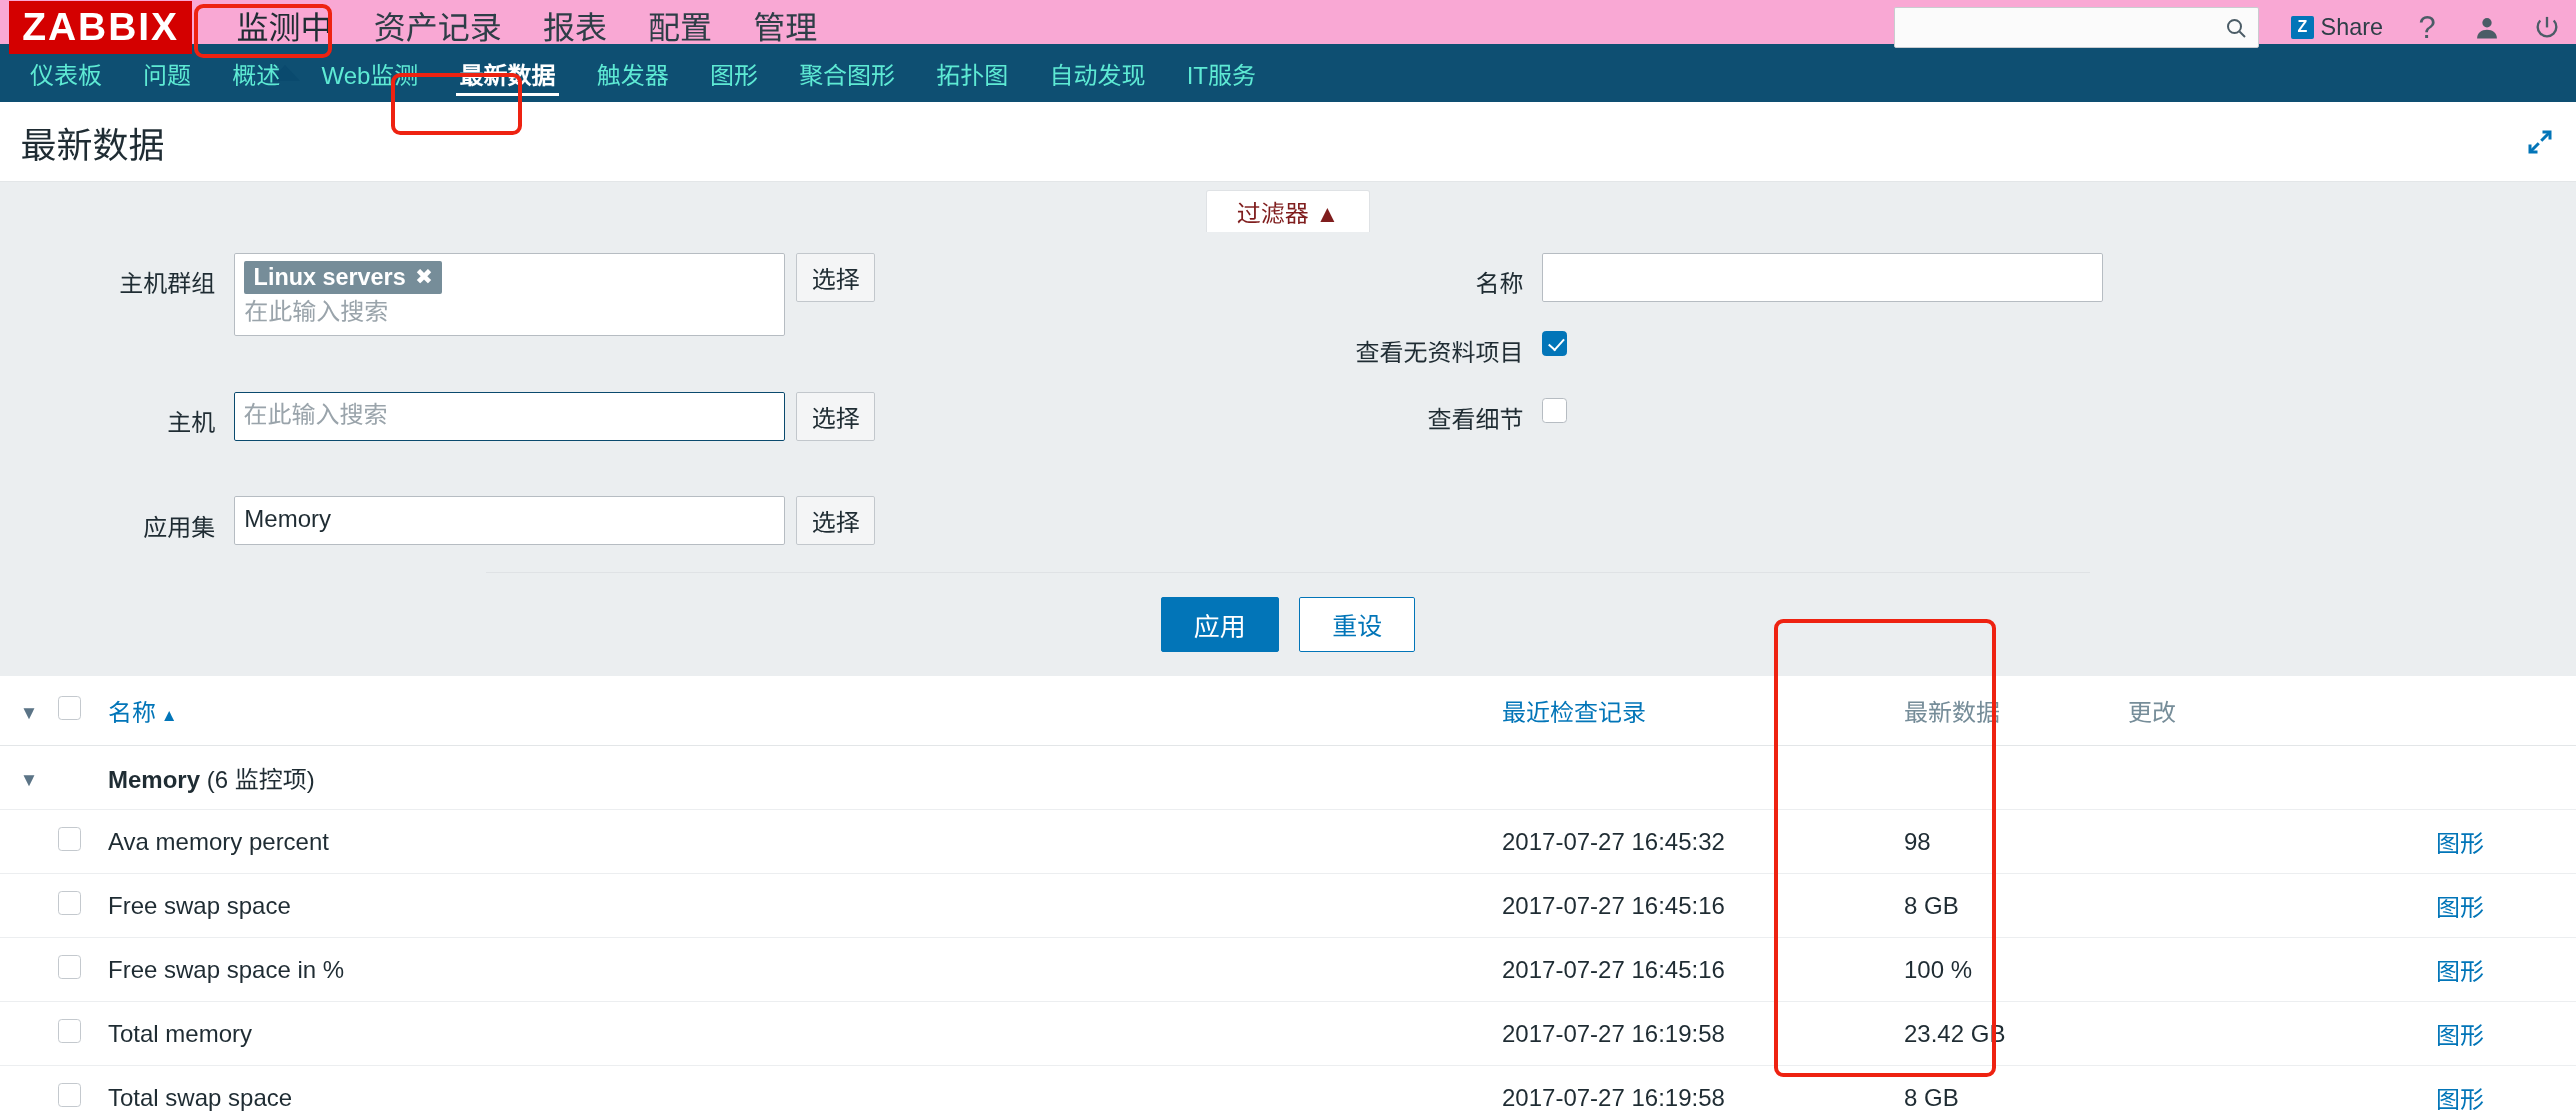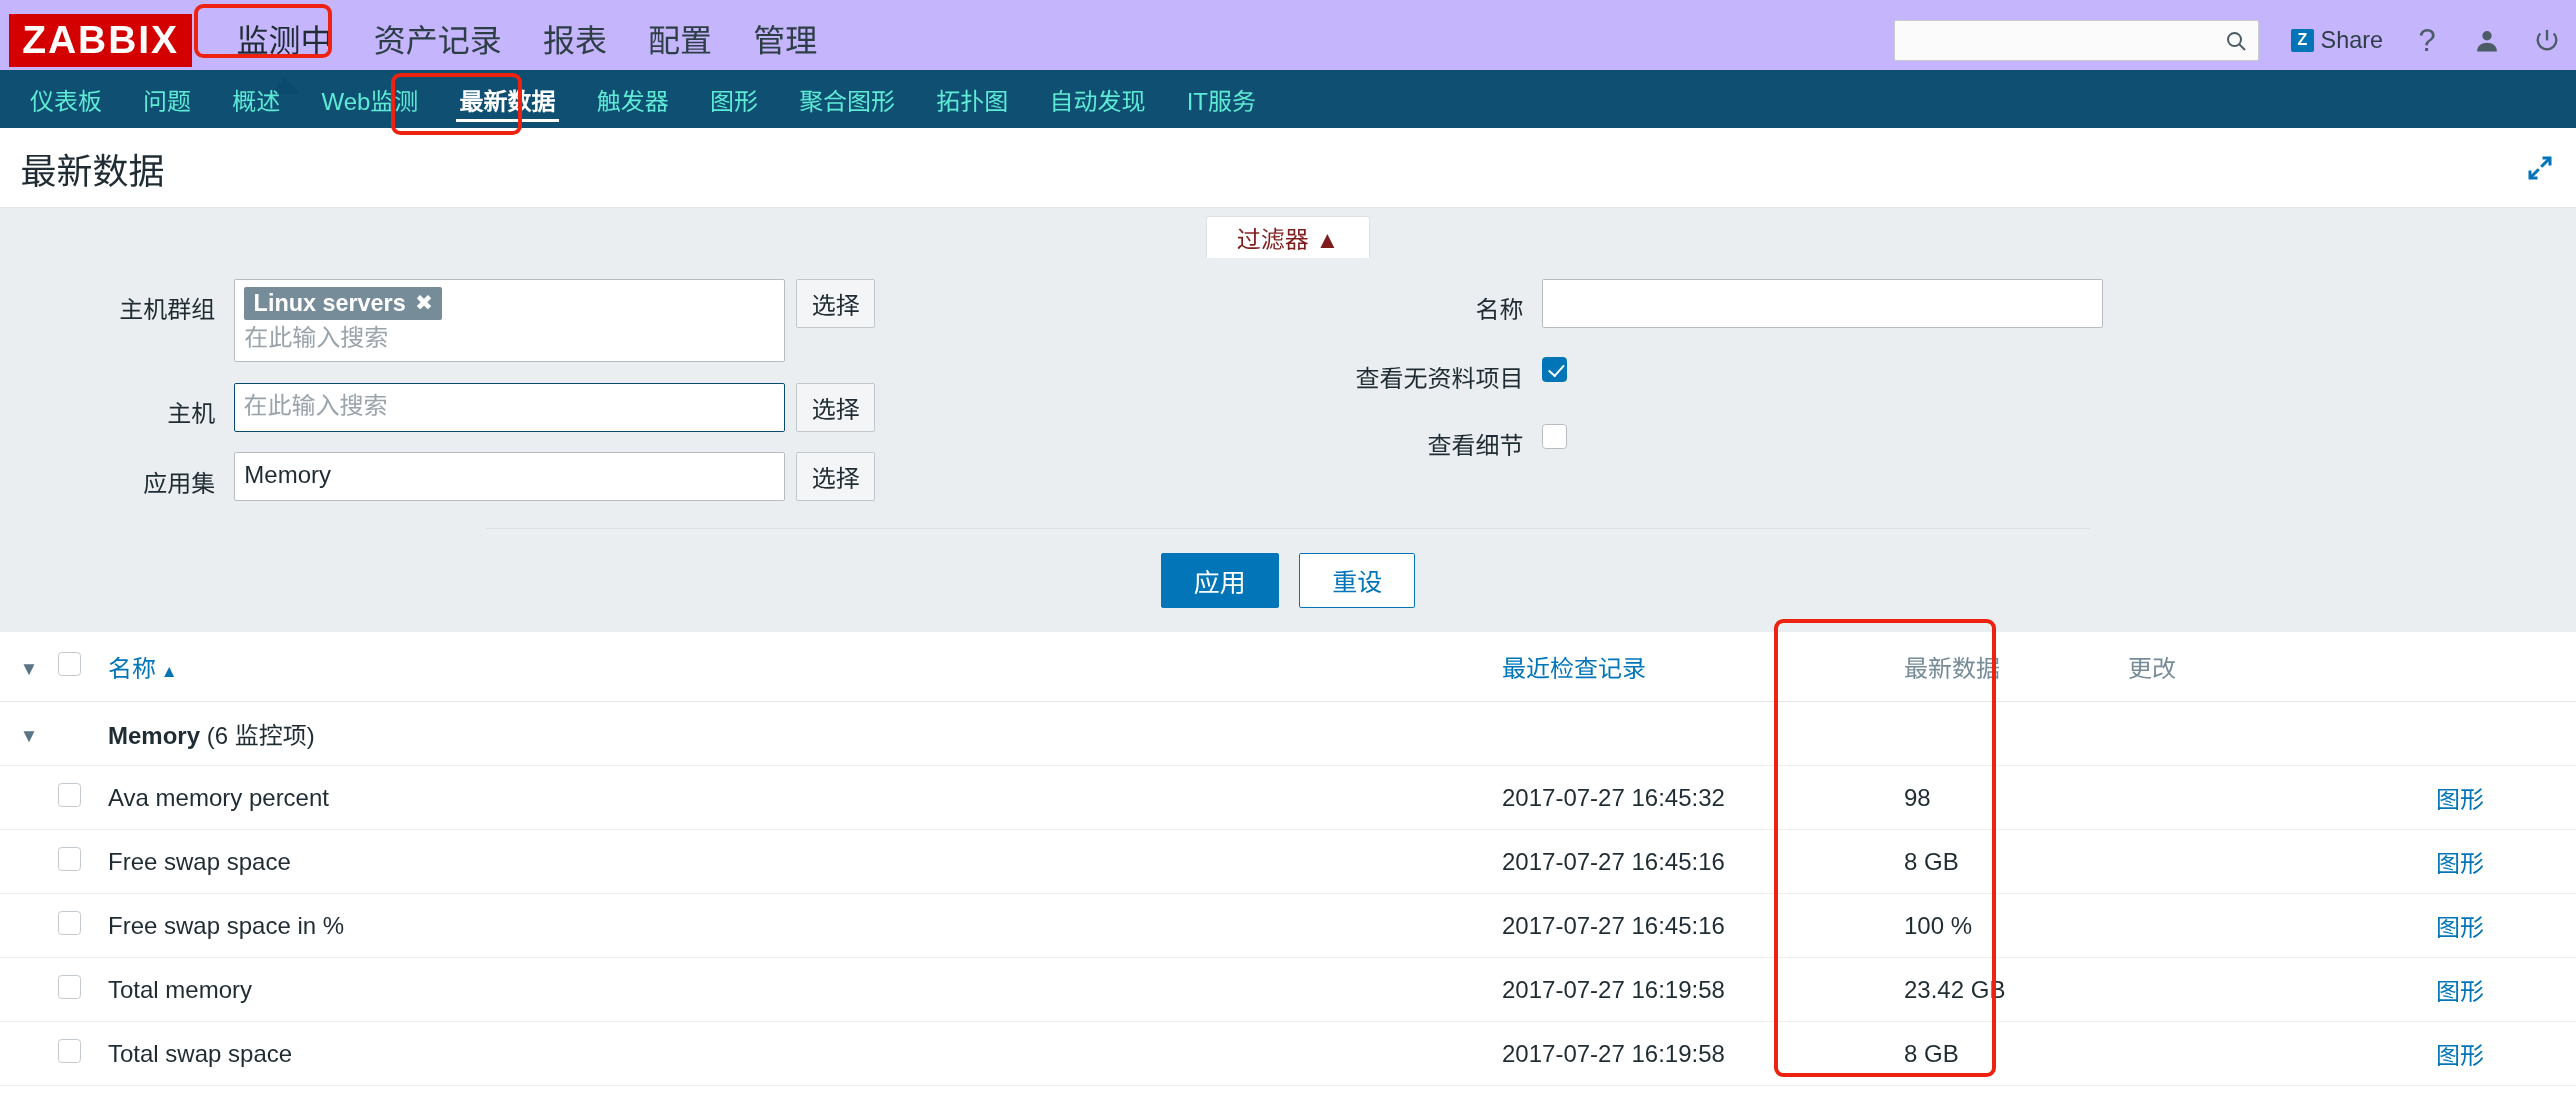--- a/index.html
+++ b/index.html
@@ -9,22 +9,22 @@
     font-family: "Liberation Sans", "DejaVu Sans", sans-serif;
     background:#ffffff;
     color:#1f2c33;
     font-size:22.4px;
     -webkit-font-smoothing:antialiased;
   }
 
   
   .topbar {
     position:relative;
-    height:70px;
-    background:#c4b5fd;
+    height:44px;
+    background:#f9a8d4;
     display:flex;
     align-items:center;
     padding:11px 13px 0 0;
   }
   .logo {
     background:#d40000;
     color:#ffffff;
     font-weight:bold;
     font-size:39px;
     letter-spacing:1.9px;
@@ -135,21 +135,21 @@
     font-size:24px; color:#7f1d1d; cursor:pointer;
     margin-top:7.5px;
     justify-content:center;
   }
   .filterbody {
     background:#ebeef0;
     padding:20.6px 0 0 0;
   }
   .filtercols { display:flex; }
   .fcol { display:flex; flex-direction:column; }
-  .fcol.left { width:1281px; }
+  .fcol.left { width:1281px;gap:35px; }
   .frow { display:flex; align-items:flex-start; margin-bottom:20.6px; }
   .flabel {
     width:234px; text-align:right; padding-right:18.7px;
     font-size:24px; color:#1f2c33; padding-top:11.2px; white-space:nowrap;
   }
   .finput {
     width:551px; min-height:49px;
     border:0.9px solid #b6bcc2; background:#ffffff; border-radius:1.9px;
     padding:7.5px 9.3px; font-size:24px; color:#1f2c33;
   }

